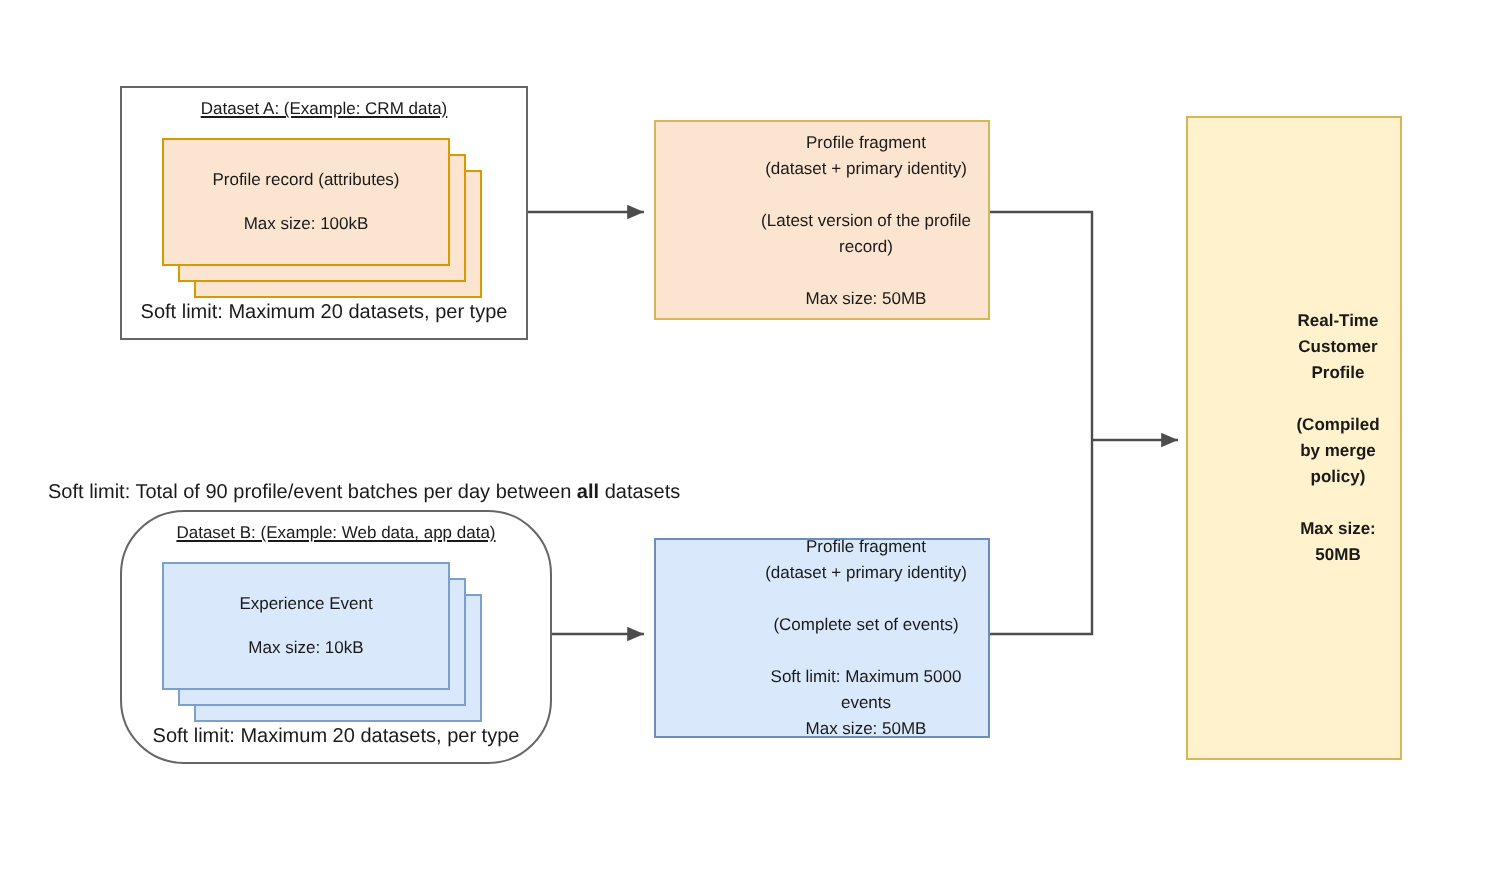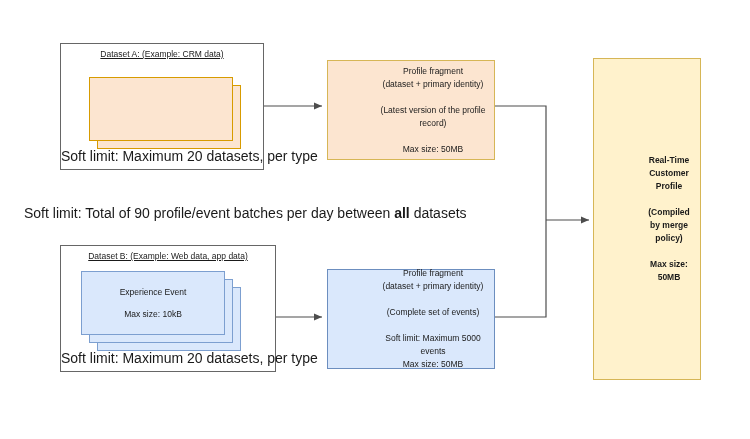--- a/index.html
+++ b/index.html
@@ -36,21 +36,21 @@
     font-size: 8.5px;
     line-height: 11px;
     color: #1a1a1a;
     white-space: nowrap;
     text-decoration: underline;
   }
   .group-footer {
     position: absolute;
     left: 0; right: 0;
     text-align: center;
-    font-size: 14px;
+    font-size: 10px;
     line-height: 11px;
     color: #1a1a1a;
     white-space: nowrap;
   }
 
   
   .deck { position: absolute; }
   .card {
     position: absolute;
     border-width: 1px;
@@ -93,24 +93,25 @@
     font-size: 8.5px;
     line-height: 13px;
     color: #1a1a1a;
     padding: 0 6px;
     white-space: pre-line;
   }
 
   
   .note {
     position: absolute;
-    font-size: 14px;
+    font-size: 10px;
     line-height: 12px;
     color: #1a1a1a;
     white-space: nowrap;
+    margin-top: 34px;
   }
   .note b { font-weight: bold; }
 
   
   #wires {
     position: absolute;
     left: 0; top: 0;
     width: 750px; height: 439px;
     pointer-events: none;
   }
@@ -137,26 +138,33 @@
 
     <path d="M546,220 L589,220" stroke="#4d4d4d" stroke-width="1.2" fill="none" marker-end="url(#arrow)"></path>
   </svg>
 
   <div class="abs group-box" style="left:60px; top:43px; width:204px; height:127px;">
     <div class="group-title" style="top:5px;">Dataset A: (Example: CRM data)</div>
 
     <div class="deck" style="left:20px; top:25px; width:165px; height:80px;">
       <div class="card card-orange" style="left:16px; top:16px; width:144px; height:64px;"></div>
       <div class="card card-orange" style="left:8px; top:8px; width:144px; height:64px;"></div>
+      <div class="card card-orange" style="left:0px; top:0px; width:144px; height:64px;">
+        <div class="card-text">
+          <span>Profile record (attributes)</span>
+          <span class="gap"></span>
+          <span>Max size: 100kB</span>
+        </div>
+      </div>
     </div>
 
     <div class="group-footer" style="bottom:7px;">Soft limit: Maximum 20 datasets, per type</div>
   </div>
 
-  <div class="abs group-box" style="left:60px; top:245px; width:216px; height:127px;">
+  <div class="abs group-box" style="left:60px; top:255px; width:216px; height:127px;border-radius:32px;">
     <div class="group-title" style="top:5px;">Dataset B: (Example: Web data, app data)</div>
 
     <div class="deck" style="left:20px; top:25px; width:165px; height:80px;">
       <div class="card card-blue" style="left:16px; top:16px; width:144px; height:64px;"></div>
       <div class="card card-blue" style="left:8px; top:8px; width:144px; height:64px;"></div>
       <div class="card card-blue" style="left:0px; top:0px; width:144px; height:64px;padding-left:14px;">
         <div class="card-text">
           <span>Experience Event</span>
           <span class="gap"></span>
           <span>Max size: 10kB</span>

